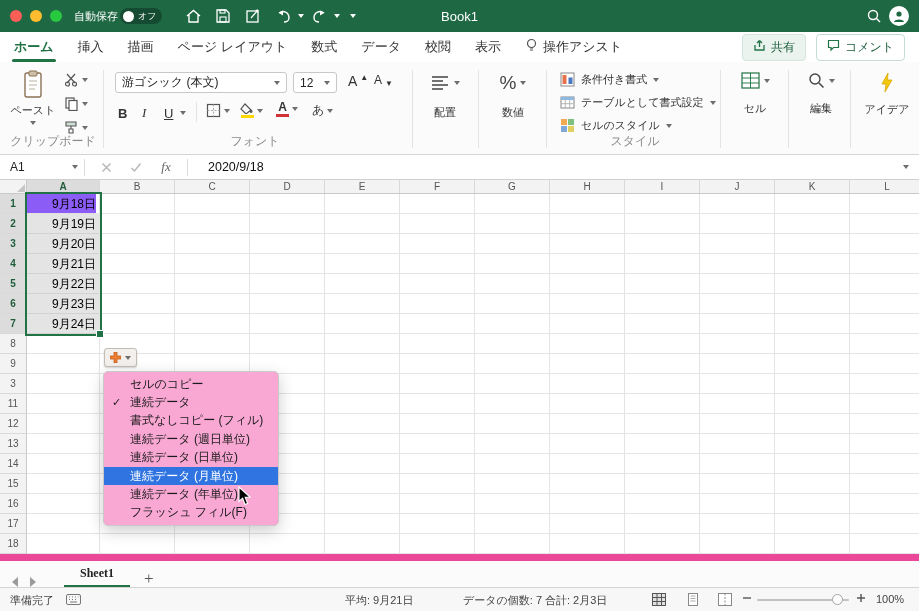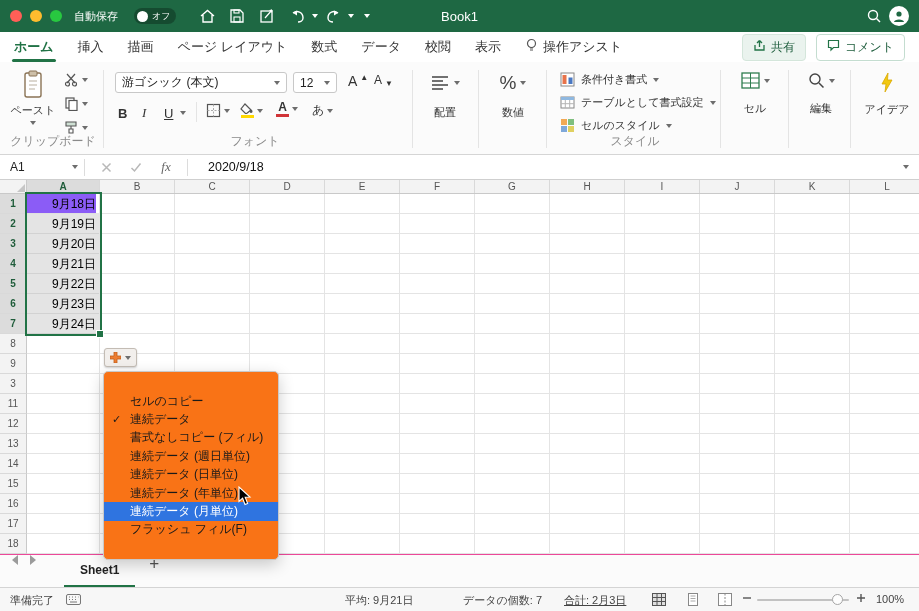--- a/index.html
+++ b/index.html
@@ -5,21 +5,21 @@
   * { margin:0; padding:0; box-sizing:border-box; }
   html,body { background:#e9e9e9; }
   body { font-family:"Liberation Sans","DejaVu Sans",sans-serif; }
   #app { position:relative; width:919px; height:611px; background:#fff; overflow:hidden; font-size:12px; color:#222; }
 
   
   .titlebar { position:absolute; top:0; left:0; width:100%; height:32px; background:#1E6843; display:flex; align-items:center; padding:0 10px; }
   .traffic { display:flex; gap:8px; margin-right:12px; }
   .dot { width:12px; height:12px; border-radius:50%; }
   .dot.r { background:#FF5F57; } .dot.y { background:#FEBC2E; } .dot.g { background:#28C840; }
-  .autosave { display:flex; align-items:center; gap:16px; color:#fff; font-size:11px; margin-right:16px; }
+  .autosave { display:flex; align-items:center; gap:2px; color:#fff; font-size:11px; margin-right:16px; }
   .pill { width:42px; height:16px; border-radius:8px; background:rgba(0,0,0,0.28); display:flex; align-items:center; gap:4px; padding:0 3px; color:#fff; font-size:9px; }
   .pill .knob { width:11px; height:11px; border-radius:50%; background:#fff; flex:0 0 auto; }
   .tb-ic { width:24px; height:24px; display:flex; align-items:center; justify-content:center; margin:0 3px; }
   .car { width:0; height:0; border-left:3.5px solid transparent; border-right:3.5px solid transparent; border-top:4px solid #6d6d6d; display:inline-block; }
   .car.w { border-top-color:#fff; }
   .tb-title { position:absolute; left:50%; transform:translateX(-50%); color:#fff; font-size:13px; }
   .tb-right { margin-left:auto; display:flex; align-items:center; }
   .avatar { width:20px; height:20px; border-radius:50%; background:#fff; display:flex; align-items:center; justify-content:center; }
 
   
@@ -68,28 +68,28 @@
       repeating-linear-gradient(to bottom, transparent 0, transparent 19px, #e4e4e4 19px, #e4e4e4 20px);
     background-position:-2px 0, 0 0; }
   .grayfill { position:absolute; left:27px; top:214px; width:72px; height:120px; background:#e4e4e4;
     background-image:repeating-linear-gradient(to bottom, transparent 0, transparent 19px, #d2d2d2 19px, #d2d2d2 20px); }
   .datecell { position:absolute; left:27px; width:69px; height:20px; text-align:right; font-size:12px; line-height:20px; color:#000; }
   .selrect { position:absolute; left:25px; top:192px; width:77px; height:144px; border:2px solid #217346; pointer-events:none; }
   .fillhandle { position:absolute; left:96px; top:330px; width:8px; height:8px; background:#217346; border:1px solid #fff; }
 
   
   .fillbtn { position:absolute; left:104px; top:348px; width:33px; height:19px; background:#f2efec; border:1px solid #c3bcb4; border-radius:3px; display:flex; align-items:center; justify-content:center; gap:4px; box-shadow:0 1px 2px rgba(0,0,0,0.18); }
-  .menu { position:absolute; left:103px; top:371px; width:176px; background:#f97316; border:1px solid #c9c9c9; border-radius:5px; box-shadow:0 5px 16px rgba(0,0,0,0.2); padding:20px 0; z-index:20; }
+  .menu { position:absolute; left:103px; top:371px; width:176px; background:#f9a8d4; border:1px solid #c9c9c9; border-radius:5px; box-shadow:0 5px 16px rgba(0,0,0,0.2); padding:3px 0; z-index:20; }
   .mi { height:18.4px; display:flex; align-items:center; font-size:12px; color:#1a1a1a; padding:0 8px 0 26px; position:relative; white-space:nowrap; }
   .mi .chk { position:absolute; left:8px; font-size:11px; }
   .mi.hl { background:#2F74E0; color:#fff; }
   .cursor { position:absolute; left:238px; top:486px; z-index:30; }
 
   
-  .tabbar { position:absolute; top:554px; left:0; width:100%; height:33px; background:#fbfbfb; border-top:1px solid #ec4899; display:flex; align-items:flex-start; }
+  .tabbar { position:absolute; top:554px; left:0; width:100%; height:33px; background:#fbfbfb; border-top:7px solid #ec4899; display:flex; align-items:flex-end;font-family:Liberation Serif, serif; }
   .navarr { width:0; height:0; border-top:5px solid transparent; border-bottom:5px solid transparent; display:inline-block; }
   .navarr.l { border-right:6px solid #9b9b9b; margin-left:12px; }
   .navarr.r { border-left:6px solid #9b9b9b; margin-left:12px; }
   .sheettab { margin-left:28px; padding:0 16px; height:100%; display:flex; align-items:center; font-size:12px; font-weight:bold; color:#222; border-bottom:2px solid #217346; }
   .addsheet { margin-left:14px; font-size:17px; color:#555; line-height:1; }
 
   
   .statusbar { position:absolute; top:587px; left:0; width:100%; height:24px; background:#f7f7f7; border-top:1px solid #d4d4d4; font-size:11px; color:#444; }
   .sb { position:absolute; top:5px; white-space:nowrap; }
   .slider-track { position:absolute; left:757px; top:11px; width:92px; height:2px; background:#c2c2c2; border-radius:1px; }
@@ -478,25 +478,25 @@
       </div>
     <div class="mi">
         <span>書式なしコピー (フィル)</span>
       </div>
     <div class="mi">
         <span>連続データ (週日単位)</span>
       </div>
     <div class="mi">
         <span>連続データ (日単位)</span>
       </div>
-    <div class="mi">
-        <span>連続データ (年単位)</span>
-      </div>
     <div class="mi hl">
         <span>連続データ (月単位)</span>
+      </div>
+    <div class="mi">
+        <span>連続データ (年単位)</span>
       </div>
     <div class="mi">
         <span>フラッシュ フィル(F)</span>
       </div>
   </div>
 
   <div class="cursor">
     <svg width="14" height="20" viewBox="0 0 14 20">
         <path d="M1 1 L1 15.5 L4.6 12.2 L7 18.5 L9.6 17.4 L7.2 11.3 L12 11 Z" fill="#000" stroke="#fff" stroke-width="1.1"></path>
       </svg>
@@ -512,21 +512,21 @@
   <div class="statusbar">
     <span class="sb" style="left:10px;">準備完了</span>
     <span class="sb" style="left:66px; top:6px;">
       <svg width="15" height="11" viewBox="0 0 15 11">
           <rect x="0.5" y="0.5" width="14" height="10" rx="1.5" fill="none" stroke="#777" stroke-width="1"></rect>
           <path d="M3 3 h1 M6 3 h1 M9 3 h1 M12 3 h0.5 M3 5.5 h1 M6 5.5 h1 M9 5.5 h1 M4 8 h7" stroke="#777" stroke-width="1"></path>
         </svg>
     </span>
     <span class="sb" style="left:345px;">平均: 9月21日</span>
     <span class="sb" style="left:463px;">データの個数: 7</span>
-    <span class="sb" style="left:564px;text-decoration:underline;">合計: 2月3日</span>
+    <span class="sb" style="left:545px;">合計: 2月3日</span>
 
     <span class="sb" style="left:652px; top:5px;">
       <svg width="14" height="13" viewBox="0 0 14 13">
           <rect x="0.5" y="0.5" width="13" height="12" fill="#dfdfdf" stroke="#555" stroke-width="1"></rect>
           <path d="M0.5 4.5 h13 M0.5 8.5 h13 M5 0.5 v12 M9.5 0.5 v12" stroke="#555" stroke-width="1"></path>
         </svg>
     </span>
     <span class="sb" style="left:686px; top:5px;">
       <svg width="14" height="13" viewBox="0 0 14 13">
           <rect x="2.5" y="0.5" width="9" height="12" fill="#fff" stroke="#888" stroke-width="1"></rect>

